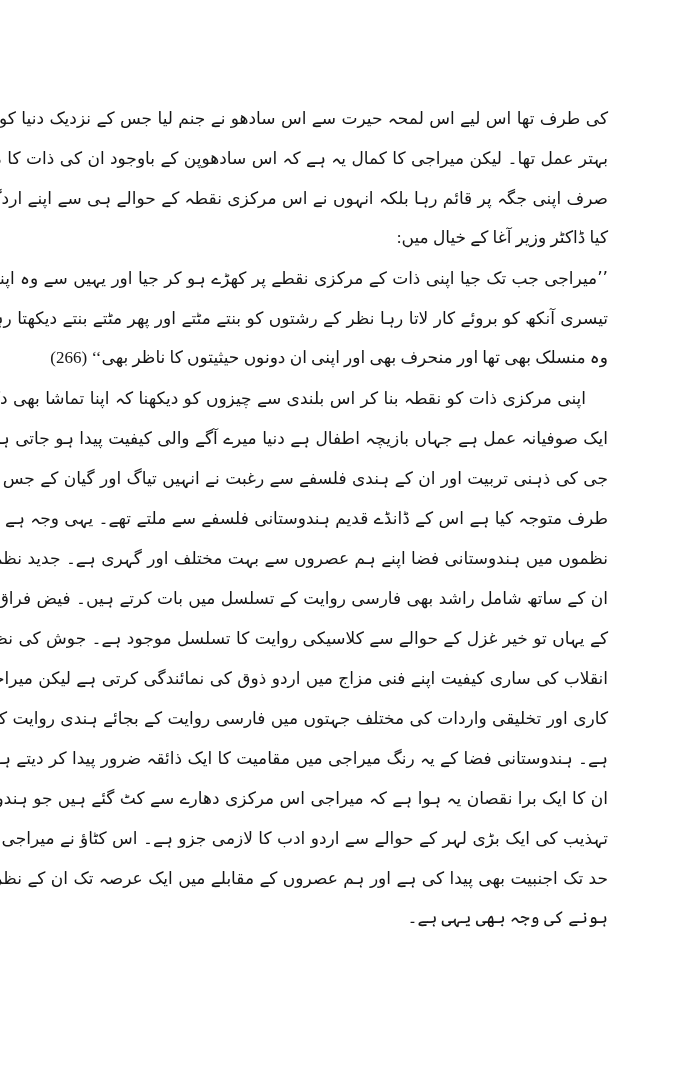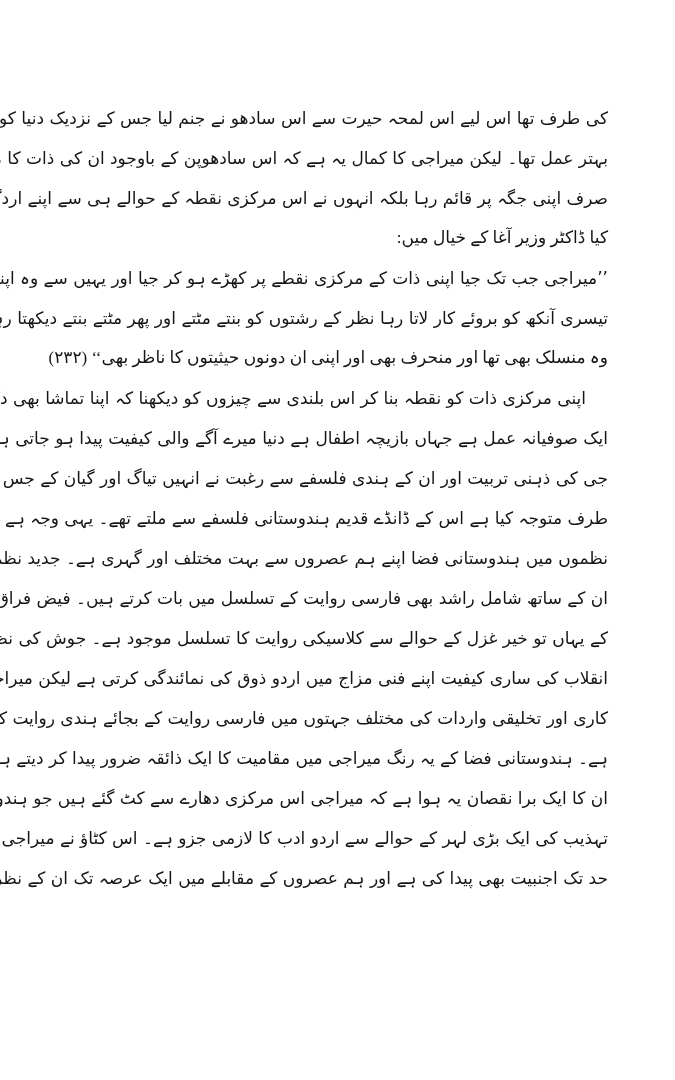--- a/index.html
+++ b/index.html
@@ -55,32 +55,33 @@
   <div class="paragraph">
     <span class="line">کی طرف تھا اس لیے اس لمحہ حیرت سے اس سادھو نے جنم لیا جس کے نزدیک دنیا کو تیاگنا زیادہ</span>
     <span class="line">بہتر عمل تھا۔ لیکن میراجی کا کمال یہ ہے کہ اس سادھوپن کے باوجود ان کی ذات کا مرکزی نقطہ نہ</span>
     <span class="line">صرف اپنی جگہ پر قائم رہا بلکہ انہوں نے اس مرکزی نقطہ کے حوالے ہی سے اپنے اردگرد کا مشاہدہ</span>
     <span class="line last">کیا ڈاکٹر وزیر آغا کے خیال میں:</span>
   </div>
 
   <div class="paragraph quote">
     <span class="line">’’میراجی جب تک جیا اپنی ذات کے مرکزی نقطے پر کھڑے ہو کر جیا اور یہیں سے وہ اپنی</span>
     <span class="line">تیسری آنکھ کو بروئے کار لاتا رہا نظر کے رشتوں کو بنتے مٹتے اور پھر مٹتے بنتے دیکھتا رہا یوں سوچے تو</span>
-    <span class="line last">وہ منسلک بھی تھا اور منحرف بھی اور اپنی ان دونوں حیثیتوں کا ناظر بھی‘‘ (۲۳۲)</span>
+    <span class="line last">وہ منسلک بھی تھا اور منحرف بھی اور اپنی ان دونوں حیثیتوں کا ناظر بھی‘‘ (266)</span>
   </div>
 
   <div class="paragraph">
     <span class="line indent">اپنی مرکزی ذات کو نقطہ بنا کر اس بلندی سے چیزوں کو دیکھنا کہ اپنا تماشا بھی دکھائی دے</span>
     <span class="line">ایک صوفیانہ عمل ہے جہاں بازیچہ اطفال ہے دنیا میرے آگے والی کیفیت پیدا ہو جاتی ہے۔ میرا</span>
     <span class="line">جی کی ذہنی تربیت اور ان کے ہندی فلسفے سے رغبت نے انہیں تیاگ اور گیان کے جس روئیے کی</span>
     <span class="line">طرف متوجہ کیا ہے اس کے ڈانڈے قدیم ہندوستانی فلسفے سے ملتے تھے۔ یہی وجہ ہے کہ ان کی</span>
     <span class="line">نظموں میں ہندوستانی فضا اپنے ہم عصروں سے بہت مختلف اور گہری ہے۔ جدید نظم کی تحریک میں</span>
     <span class="line">ان کے ساتھ شامل راشد بھی فارسی روایت کے تسلسل میں بات کرتے ہیں۔ فیض فراق اور حفیظ</span>
     <span class="line">کے یہاں تو خیر غزل کے حوالے سے کلاسیکی روایت کا تسلسل موجود ہے۔ جوش کی نظموں میں بھی</span>
     <span class="line">انقلاب کی ساری کیفیت اپنے فنی مزاج میں اردو ذوق کی نمائندگی کرتی ہے لیکن میراجی کی فنی بنت</span>
     <span class="line">کاری اور تخلیقی واردات کی مختلف جہتوں میں فارسی روایت کے بجائے ہندی روایت کا تسلسل ملتا</span>
     <span class="line">ہے۔ ہندوستانی فضا کے یہ رنگ میراجی میں مقامیت کا ایک ذائقہ ضرور پیدا کر دیتے ہیں۔ لیکن</span>
     <span class="line">ان کا ایک برا نقصان یہ ہوا ہے کہ میراجی اس مرکزی دھارے سے کٹ گئے ہیں جو ہندو مسلم</span>
     <span class="line">تہذیب کی ایک بڑی لہر کے حوالے سے اردو ادب کا لازمی جزو ہے۔ اس کٹاؤ نے میراجی میں کسی</span>
     <span class="line">حد تک اجنبیت بھی پیدا کی ہے اور ہم عصروں کے مقابلے میں ایک عرصہ تک ان کے نظر انداز</span>
+    <span class="line last">ہونے کی وجہ بھی یہی ہے۔</span>
   </div>
 
 </div>
 
 </body></html>

